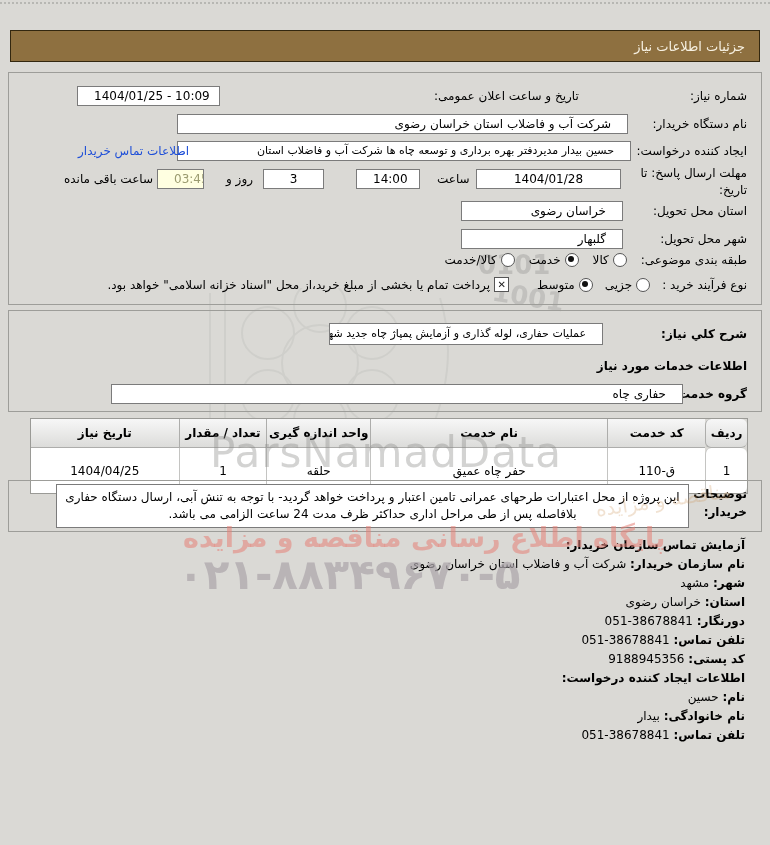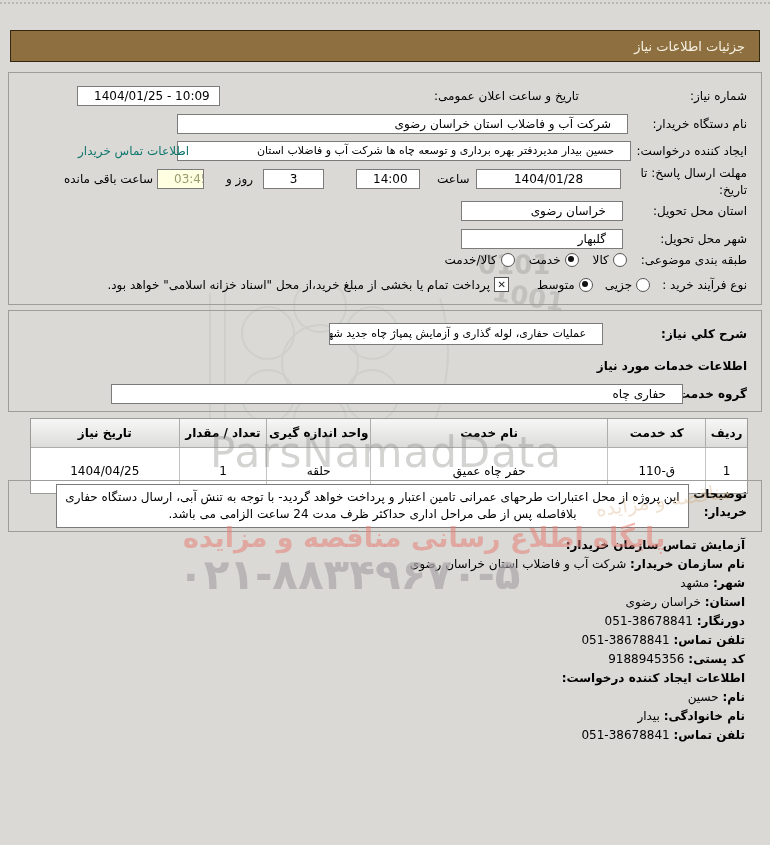--- a/index.html
+++ b/index.html
@@ -15,38 +15,38 @@
   .box3{top:480px;height:52px;}
   .lbl{position:absolute;right:14px;white-space:nowrap;}
   .b{font-weight:bold;}
   .field{position:absolute;background:#fff;border:1px solid #7b7b7b;height:20px;box-sizing:border-box;
          font-size:12px;line-height:18px;padding:0 16px;overflow:hidden;white-space:nowrap;}
   .ctr{text-align:center;}
   .ltr{direction:ltr;}
   .rt{text-align:right;}
   .countdown{background:#ffffe1;color:#9b9b70;}
   .inline-lbl{position:absolute;white-space:nowrap;line-height:20px;}
-  .link{color:#0f766e;cursor:pointer;}
+  .link{color:#1d4ed8;cursor:pointer;}
   .optrow{position:absolute;right:14px;left:14px;display:flex;align-items:center;gap:12px;}
   .radio{width:12px;height:12px;border:1px solid #555;border-radius:50%;background:#fff;
          display:inline-block;position:relative;flex:0 0 auto;}
   .radio.checked::after{content:"";position:absolute;left:2px;top:2px;width:6px;height:6px;
          border-radius:50%;background:#111;}
   .checkbox{width:13px;height:13px;border:1px solid #555;background:#fff;display:inline-flex;
          align-items:center;justify-content:center;font-size:10px;line-height:11px;color:#222;flex:0 0 auto;}
   .opt{display:inline-flex;align-items:center;gap:4px;white-space:nowrap;}
   .tbl{position:absolute;left:30px;top:418px;width:718px;border:1px solid #9a9a96;box-sizing:border-box;}
   .thead,.trow{display:flex;}
   .th{background:linear-gradient(#f7f7f7,#dcdcda);font-weight:bold;border-left:1px solid #adadab;
       border-bottom:1px solid #adadab;height:29px;display:flex;align-items:center;justify-content:center;
       box-sizing:border-box;font-size:12px;}
   .td{background:#fff;border-left:1px solid #c4c4c2;height:45px;display:flex;align-items:center;
       justify-content:center;box-sizing:border-box;font-size:12px;}
   .th:last-child,.td:last-child{border-left:none;}
-  .c0{width:42px;}.c1{width:98px;}.c2{width:238px;}.c3{width:104px;}.c4{width:88px;}.c5{width:148px;}
+  .c0{width:42px;border-radius:6px;}.c1{width:98px;}.c2{width:238px;}.c3{width:104px;}.c4{width:88px;}.c5{width:148px;}
   .notes-box{position:absolute;left:47px;top:3px;width:633px;height:44px;background:#fff;
       border:1px solid #7b7b7b;box-sizing:border-box;display:flex;align-items:center;justify-content:center;
       text-align:center;padding:0 8px;line-height:1.45;font-size:12px;white-space:normal;}
   .notes-lbl{position:absolute;right:14px;top:4px;width:72px;font-weight:bold;line-height:1.5;white-space:normal;}
   .contact{position:absolute;right:25px;left:25px;top:537px;line-height:16px;}
   .contact div{margin-bottom:3px;white-space:nowrap;}
   .wm{position:absolute;pointer-events:none;white-space:nowrap;}
   .wm-flower{left:150px;top:288px;opacity:.55;}
   .wm-parsnamad{left:210px;top:428px;font-size:42px;font-weight:normal;color:rgba(140,140,138,.38);
       letter-spacing:1px;direction:ltr;z-index:6;}

